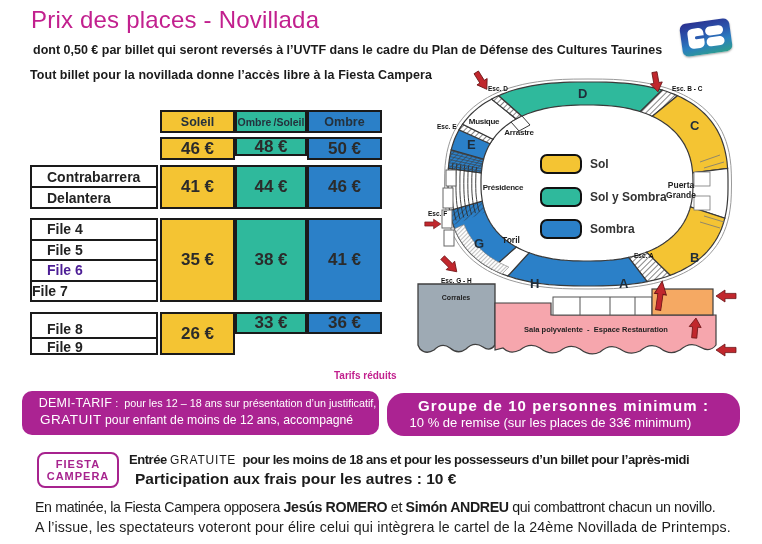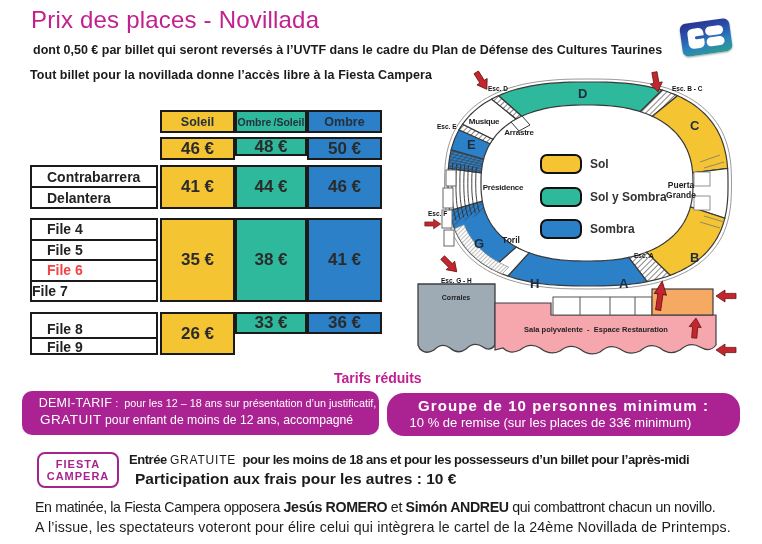--- a/index.html
+++ b/index.html
@@ -46,21 +46,21 @@
  <div style="flex:1;display:flex;align-items:center;padding-left:15px;font-weight:bold;font-size:14px;color:#222;">Delantera</div>
 </div>
 
 <div class="cell price" style="left:160px;top:165px;width:75px;height:44px;background:#f4c433;">41 €</div>
 <div class="cell price" style="left:235px;top:165px;width:72px;height:44px;background:#2fb99c;">44 €</div>
 <div class="cell price" style="left:307px;top:165px;width:75px;height:44px;background:#2b80c8;">46 €</div>
 
 <div class="cell" style="left:30px;top:218px;width:128px;height:84px;background:#fff;flex-direction:column;align-items:stretch;padding:0;">
  <div style="flex:1;border-bottom:2px solid #1a1a1a;display:flex;align-items:center;padding-left:15px;font-weight:bold;font-size:14px;color:#222;">File 4</div>
  <div style="flex:1;border-bottom:2px solid #1a1a1a;display:flex;align-items:center;padding-left:15px;font-weight:bold;font-size:14px;color:#222;">File 5</div>
- <div style="flex:1;border-bottom:2px solid #1a1a1a;display:flex;align-items:center;padding-left:15px;font-weight:bold;font-size:14px;color:#ef4444;">File 6</div>
+ <div style="flex:1;border-bottom:2px solid #1a1a1a;display:flex;align-items:center;padding-left:15px;font-weight:bold;font-size:14px;color:#4c1d95;">File 6</div>
  <div style="flex:1;display:flex;align-items:center;font-weight:bold;font-size:14px;color:#222;">File 7</div>
 </div>
 
 <div class="cell price" style="left:160px;top:218px;width:75px;height:84px;background:#f4c433;">35 €</div>
 <div class="cell price" style="left:235px;top:218px;width:72px;height:84px;background:#2fb99c;">38 €</div>
 <div class="cell price" style="left:307px;top:218px;width:75px;height:84px;background:#2b80c8;">41 €</div>
 
 <div class="cell" style="left:30px;top:312px;width:128px;height:43px;background:#fff;flex-direction:column;align-items:stretch;padding:0;">
  <div style="flex:1;border-bottom:2px solid #1a1a1a;display:flex;align-items:center;padding-left:15px;font-weight:bold;font-size:14px;color:#222;margin-top:9px;">File 8</div>
  <div style="flex:1;display:flex;align-items:center;padding-left:15px;font-weight:bold;font-size:14px;color:#222;">File 9</div>
@@ -205,21 +205,21 @@
 <path d="M0,-11 L6,-2 L2.6,-2 L2.6,9 L-2.6,9 L-2.6,-2 L-6,-2 Z" fill="#c1272d" stroke="#6b1416" stroke-width="0.8" transform="translate(660,297) rotate(8) scale(1,1.45)"></path>
 
 <path d="M0,-11 L6,-2 L2.6,-2 L2.6,9 L-2.6,9 L-2.6,-2 L-6,-2 Z" fill="#c1272d" stroke="#6b1416" stroke-width="0.8" transform="translate(695,329) rotate(5)"></path>
 
 <path d="M0,-11 L6,-2 L2.6,-2 L2.6,9 L-2.6,9 L-2.6,-2 L-6,-2 Z" fill="#c1272d" stroke="#6b1416" stroke-width="0.8" transform="translate(727,296) rotate(-90)"></path>
 
 <path d="M0,-11 L6,-2 L2.6,-2 L2.6,9 L-2.6,9 L-2.6,-2 L-6,-2 Z" fill="#c1272d" stroke="#6b1416" stroke-width="0.8" transform="translate(727,350) rotate(-90)"></path>
 
 </svg>
 
-<div class="abs" style="left:334px;top:370px;font-size:14px;font-weight:bold;color:#c2208e;">Tarifs réduits</div>
+<div class="abs" style="left:334px;top:370px;font-size:10px;font-weight:bold;color:#c2208e;">Tarifs réduits</div>
 
 <div class="abs" style="left:22px;top:391px;width:357px;height:44px;background:#ab2392;border-radius:10px;color:#fff;text-align:center;">
  <div style="margin-top:5px;margin-left:14px;font-size:10.8px;"><span style="font-size:12.5px;letter-spacing:0.3px;">DEMI-TARIF</span> :&nbsp; pour les 12 – 18 ans sur présentation d’un justificatif,</div>
  <div style="margin-top:2px;margin-left:-8px;font-size:12.2px;"><span style="font-size:13.5px;letter-spacing:0.5px;">GRATUIT</span> pour enfant de moins de 12 ans, accompagné</div>
 </div>
 
 <div class="abs" style="left:387px;top:393px;width:353px;height:43px;background:#ab2392;border-radius:17px;color:#fff;text-align:center;">
  <div style="margin-top:4px;font-size:15px;font-weight:bold;letter-spacing:1.1px;">Groupe de 10 personnes minimum :</div>
  <div style="margin-top:1px;margin-left:-26px;font-size:13px;">10 % de remise (sur les places de 33€ minimum)</div>
 </div>

